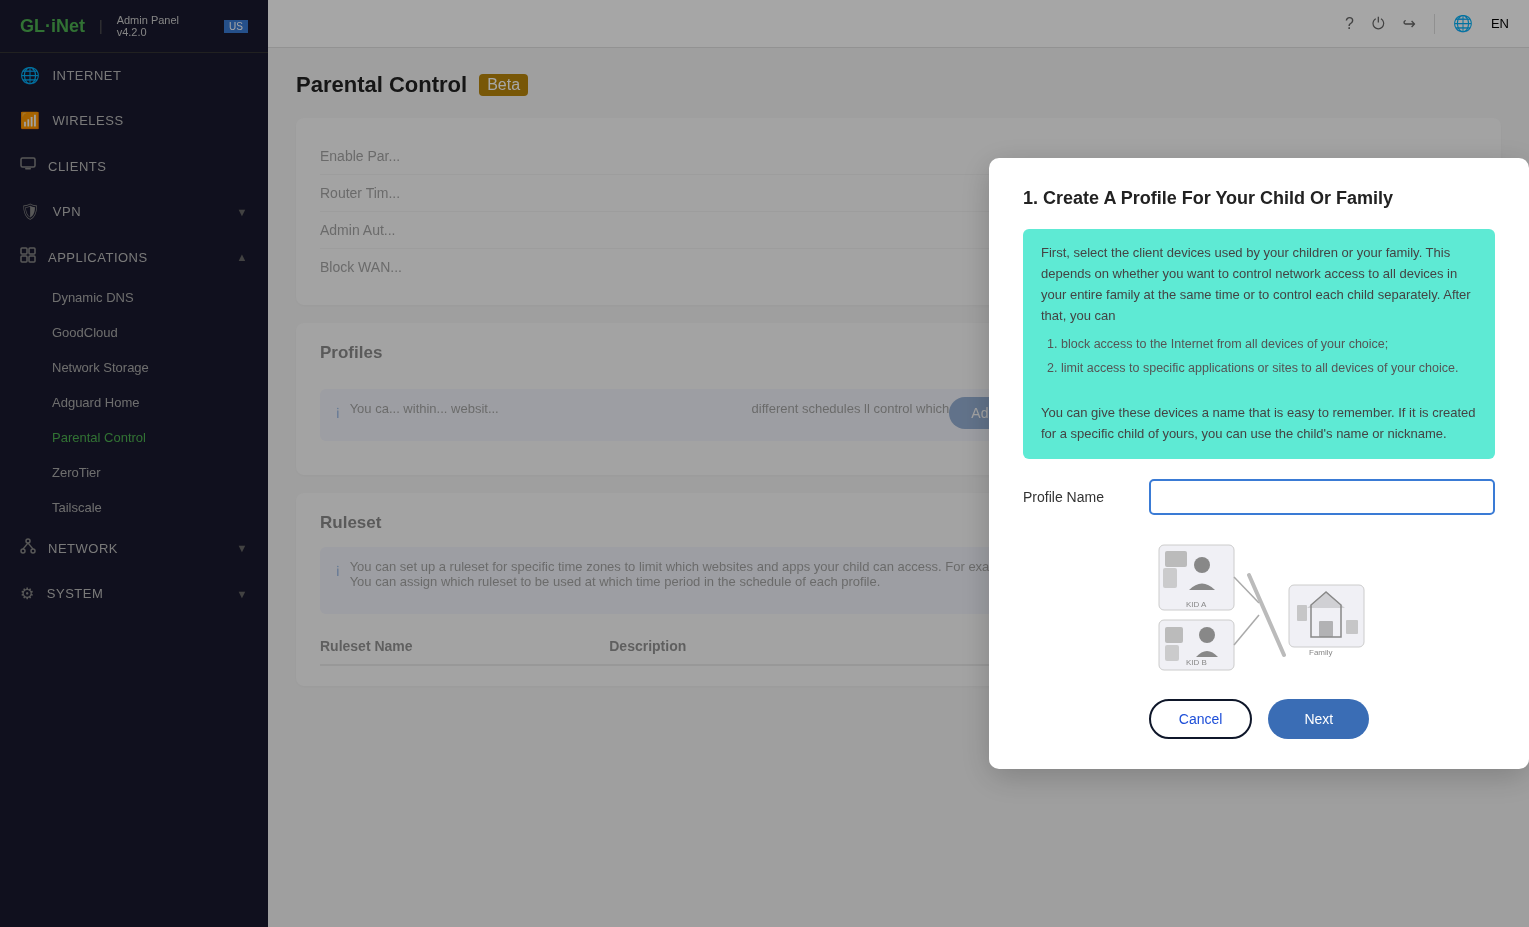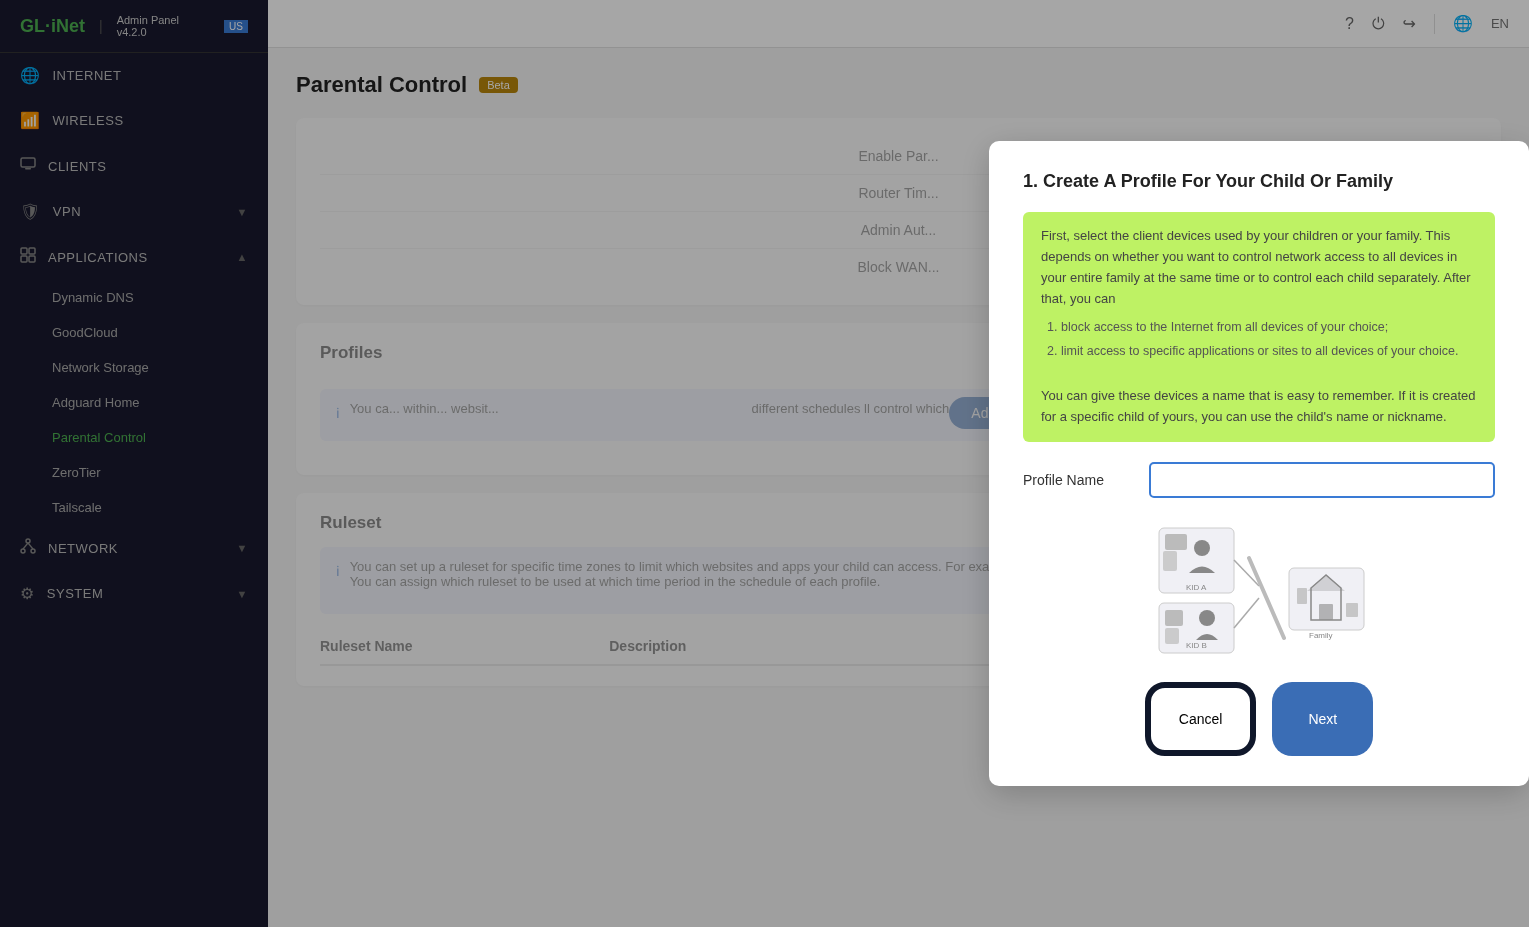--- a/index.html
+++ b/index.html
@@ -70,21 +70,21 @@
       height: 48px;
       display: flex;
       align-items: center;
       justify-content: flex-end;
       padding: 0 20px;
       gap: 18px;
       border-bottom: 1px solid #e0e0e0;
     }
     .topbar-icon { color: #666; font-size: 16px; cursor: pointer; }
     .topbar-divider { width: 1px; height: 20px; background: #ddd; }
-    .topbar-lang { font-size: 13px; color: #737373; cursor: pointer; font-weight: 500; }
+    .topbar-lang { font-size: 13px; color: #000000; cursor: pointer; font-weight: 500; }
 
     .content {
       flex: 1;
       padding: 24px 28px;
       overflow-y: auto;
       position: relative;
       background: #f5f5f5;
     }
 
     .page-title {
@@ -94,37 +94,37 @@
       margin-bottom: 20px;
     }
     .page-title h1 {
       font-size: 22px;
       font-weight: 600;
       color: #222;
     }
     .beta-badge {
       background: #b8860b;
       color: #fff;
-      font-size: 11px;
+      font-size: 16px;
       padding: 2px 8px;
       border-radius: 4px;
       font-weight: 500;
     }
 
     .card {
       background: #fff;
       border-radius: 8px;
       padding: 20px 24px;
       margin-bottom: 18px;
       box-shadow: 0 1px 3px rgba(0,0,0,0.07);
     }
     .card-row {
       display: flex;
       align-items: center;
-      justify-content: center;
+      justify-content: flex-start;
       padding: 10px 0;
       border-bottom: 1px solid #f0f0f0;
       color: #555;
       font-size: 14px;
     }
     .card-row:last-child { border-bottom: none; }
 
     .section-title {
       font-size: 17px;
       font-weight: 600;
@@ -174,21 +174,21 @@
       box-shadow: 0 8px 32px rgba(0,0,0,0.2);
       position: relative;
     }
     .modal-title {
       font-size: 18px;
       font-weight: 600;
       color: #222;
       margin-bottom: 20px;
     }
     .modal-info-box {
-      background: #bef264;
+      background: #5eead4;
       border-radius: 6px;
       padding: 14px 18px;
       font-size: 13px;
       color: #444;
       margin-bottom: 20px;
       line-height: 1.6;
     }
     .modal-info-box ol {
       padding-left: 20px;
       margin-top: 8px;
@@ -221,24 +221,24 @@
       display: flex;
       justify-content: center;
       margin-bottom: 24px;
     }
     .modal-buttons {
       display: flex;
       justify-content: center;
       gap: 16px;
     }
     .btn-cancel {
-      border: 6px solid #0f172a;
+      border: 2px solid #0f172a;
       background: #fff;
-      color: #000000;
-      padding: 23px 28px;
+      color: #1d4ed8;
+      padding: 10px 28px;
       border-radius: 20px;
       cursor: pointer;
       font-size: 14px;
       font-weight: 500;
     }
     .btn-next {
       background: #3a6db5;
       color: #fff;
       border: none;
       padding: 9px 36px;

